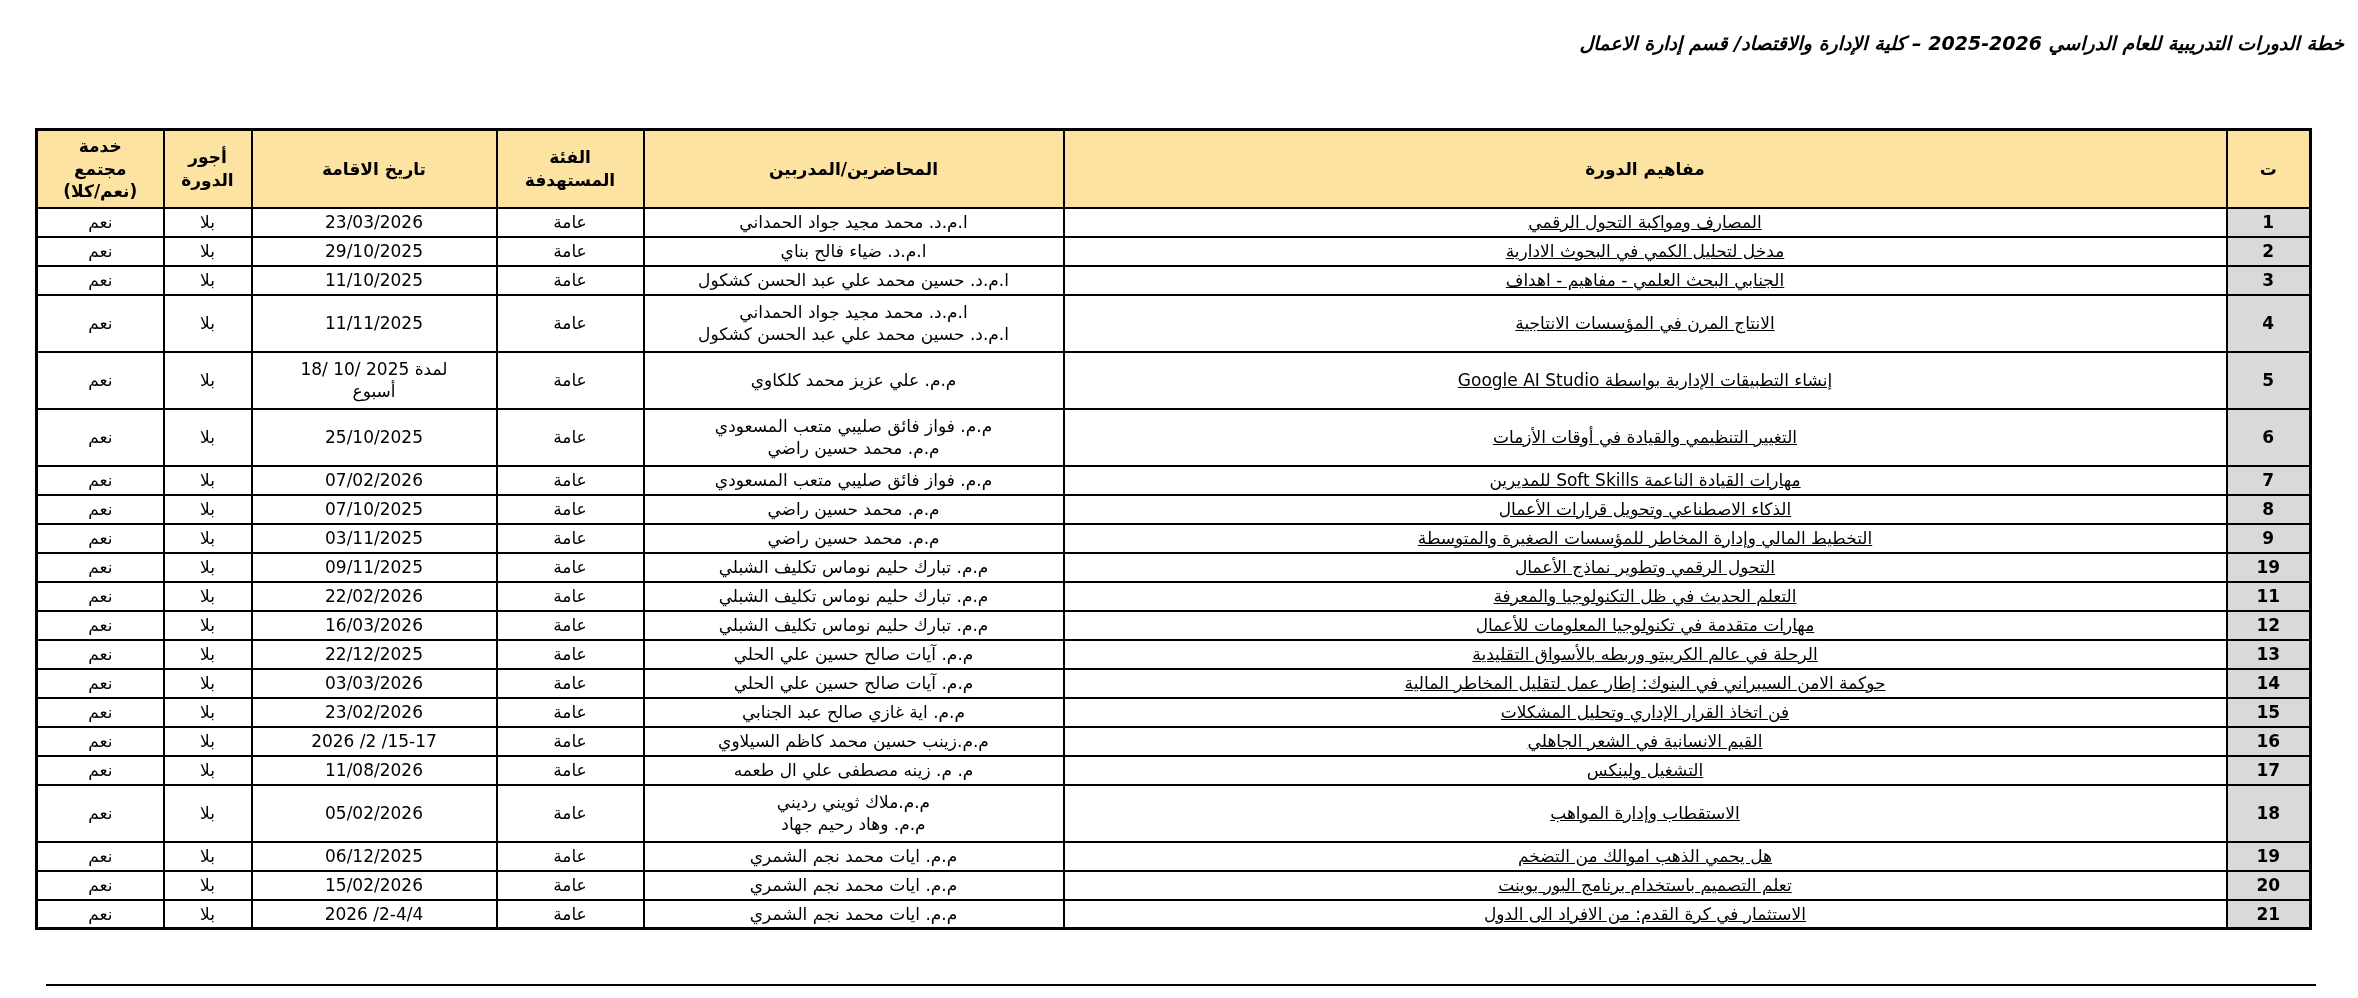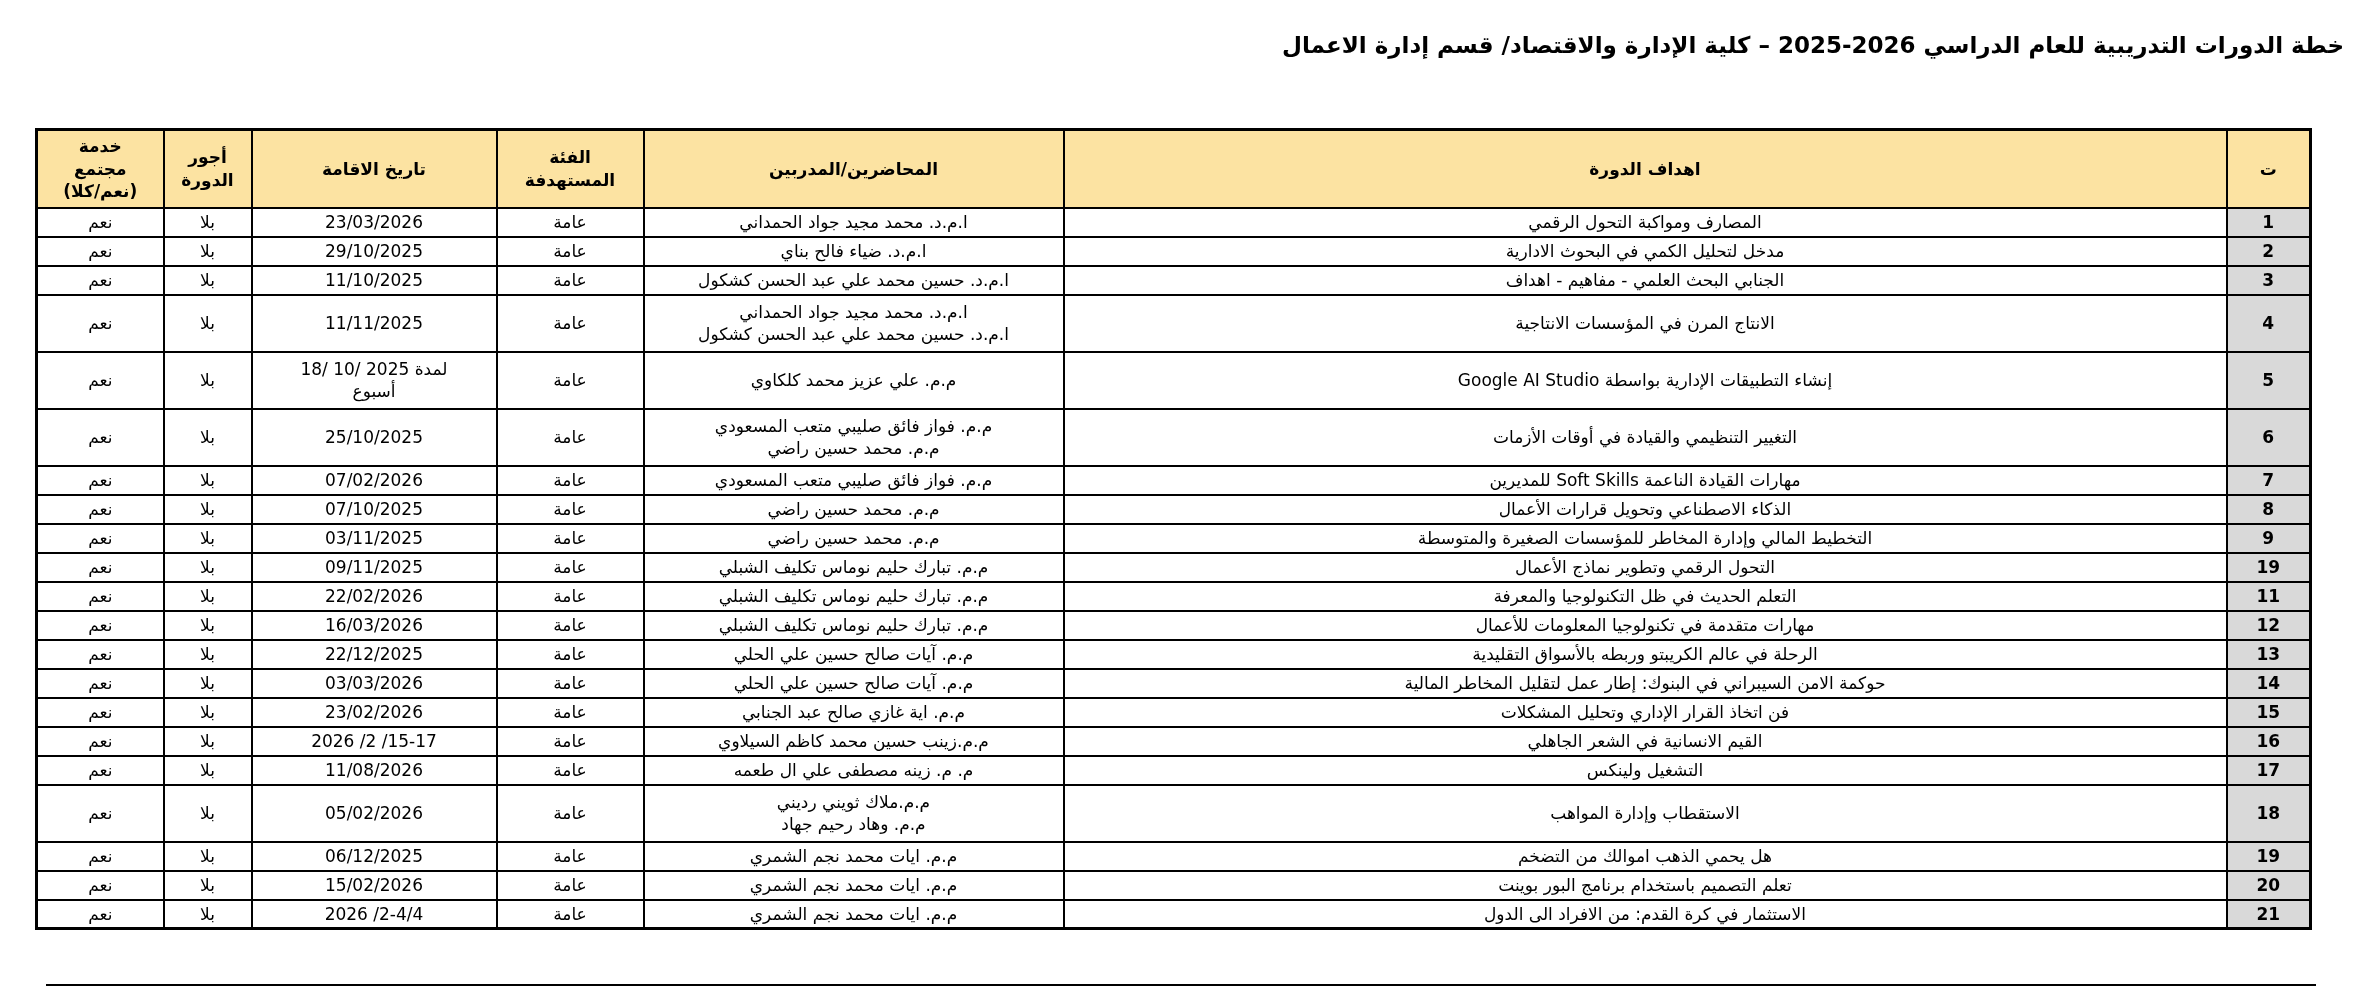--- a/index.html
+++ b/index.html
@@ -1,21 +1,22 @@
 <!DOCTYPE html>
 <html lang="ar" dir="rtl" style="--header-bg: #FCE3A2; --rownum-bg: #D9D9D9;"><head>
 <meta charset="utf-8">
 <style>
   html,body{margin:0;padding:0;background:#fff;}
   body{font-family:"DejaVu Sans",sans-serif;}
   #page{position:relative;width:2358px;height:998px;background:#ffffff;overflow:hidden;}
   #doc-title{
     position:absolute;top:32px;right:14px;left:32px;
-    text-align:right;font-size:23px;font-weight:bold;color:#000;
+    text-align:right;font-size:19px;font-weight:bold;color:#000;
     white-space:nowrap;
+    font-style:italic;
   }
   #courses-table{
     position:absolute;top:128px;right:46px;
     border-collapse:collapse;table-layout:fixed;
     width:2274px;
     border:3px solid #000;
   }
   #courses-table td,#courses-table th{
     border:2px solid #000;
     text-align:center;vertical-align:middle;
@@ -28,21 +29,21 @@
   #courses-table th{
     background:var(--header-bg,#FCE3A2);
     font-weight:bold;
   }
   #courses-table thead tr{height:78px;}
   td.col-no{
     background:var(--rownum-bg,#D9D9D9);
     font-weight:bold;font-size:18px;
   }
   td.col-date{font-size:18px;}
-  td.col-title{font-size:17px;}
+  td.col-title{font-size:17px;text-decoration:underline;}
   #footer-rule{
     position:absolute;bottom:12px;right:42px;left:46px;
     border-top:2px solid #000;height:0;
   }
   
   col.c-no{width:84px;}
   col.c-title{width:1163px;}
   col.c-lect{width:420px;}
   col.c-target{width:147px;}
   col.c-date{width:245px;}
@@ -62,21 +63,21 @@
         <col class="c-title">
         <col class="c-lect">
         <col class="c-target">
       <col class="c-date">
         <col class="c-fees">
         <col class="c-comm">
     </colgroup>
     <thead>
       <tr>
         <th>ت</th>
-        <th>اهداف الدورة</th>
+        <th>مفاهيم الدورة</th>
         <th>المحاضرين/المدربين</th>
         <th>الفئة
 المستهدفة</th>
         <th>تاريخ الاقامة</th>
         <th>أجور
 الدورة</th>
         <th>خدمة
 مجتمع
 (نعم/كلا)</th>
       </tr>

